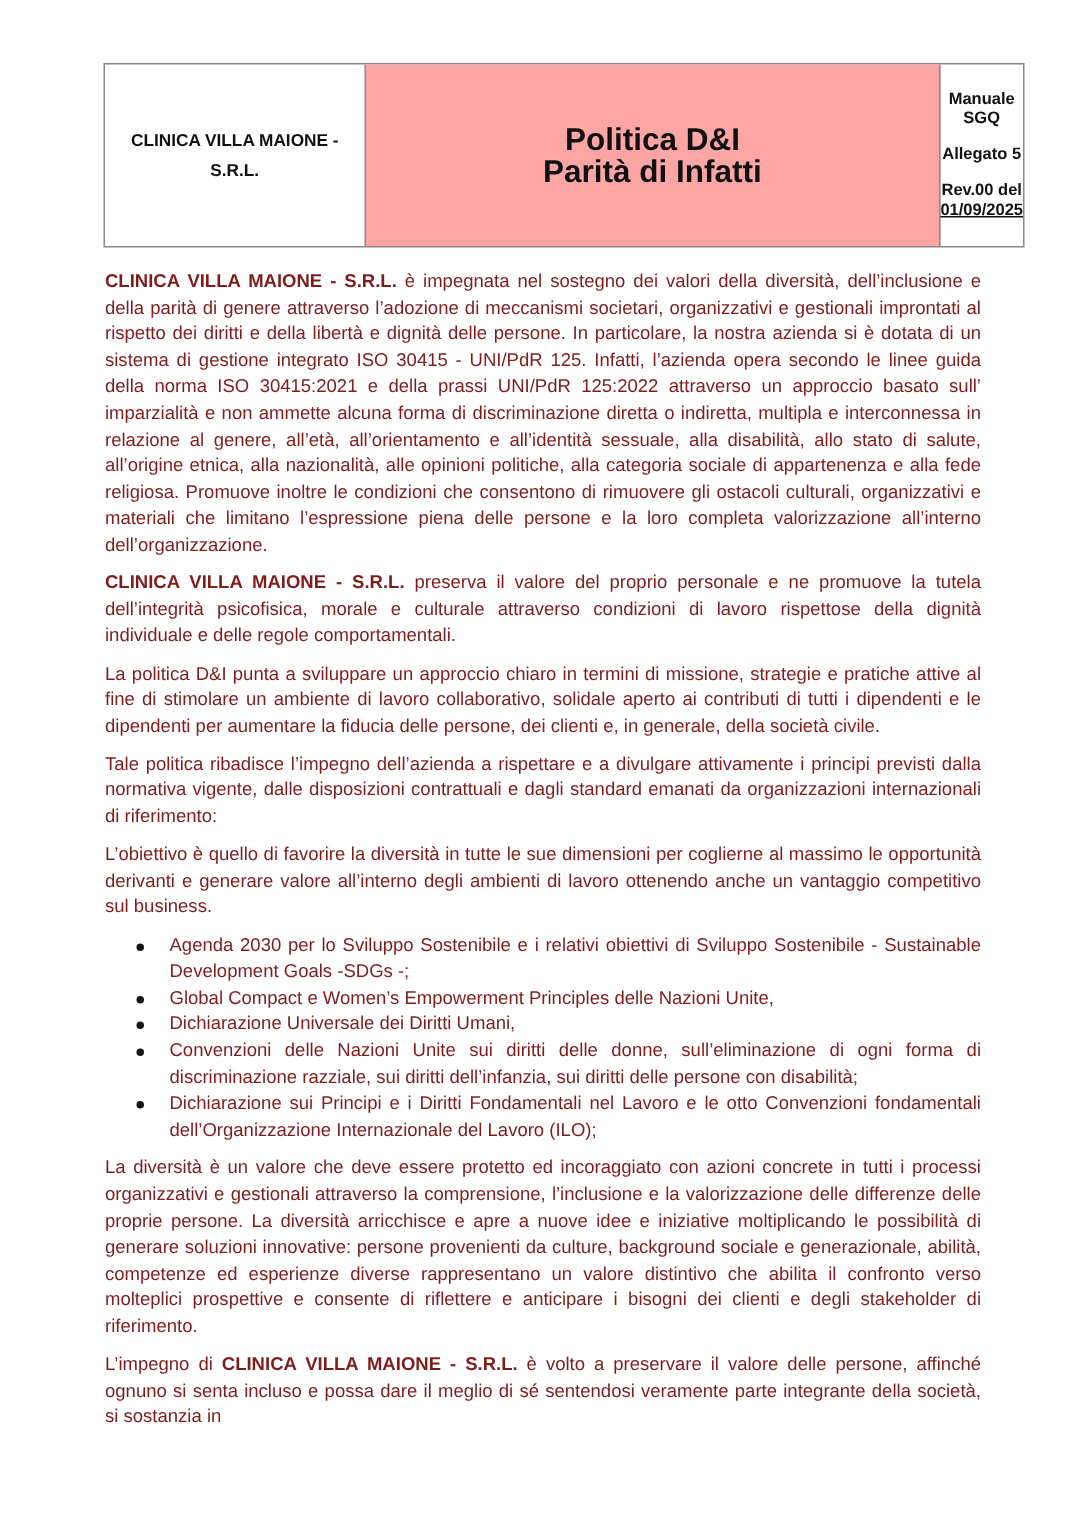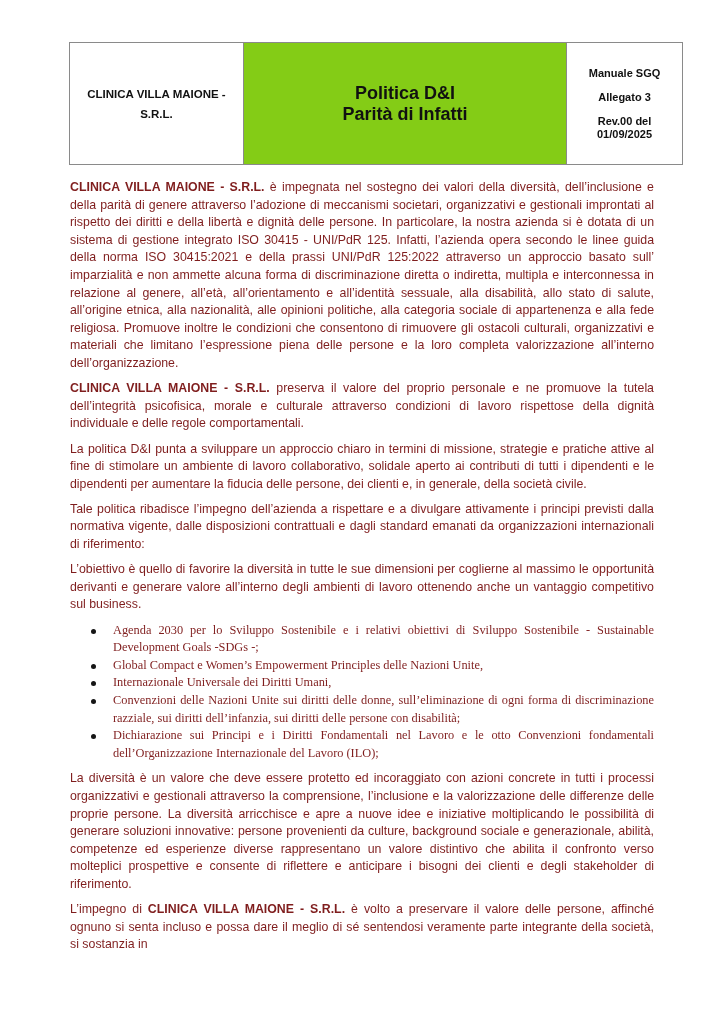--- a/index.html
+++ b/index.html
@@ -7,77 +7,77 @@
          font-family: "Liberation Sans", "DejaVu Sans", sans-serif; color: #111; }
   .page { position: absolute; left: 0; top: 0; width: 724px; height: 1024px; background: #fff; }
 
   
   .hdr { position: absolute; left: 69px; top: 42px; width: 614px; height: 123px;
          border: 1.3px solid #8a8a8a; box-sizing: border-box; display: flex; }
   .hdr-cell { box-sizing: border-box; display: flex; align-items: center; justify-content: center;
               text-align: center; }
   .hdr-left { width: 174px; border-right: 1.3px solid #8a8a8a; font-weight: bold;
               font-size: 11.5px; line-height: 20px; padding: 0 10px; }
-  .hdr-mid { width: 323px; background: #84cc16; border-right: 1.3px solid #8a8a8a;
-             font-weight: bold; font-size: 18px; line-height: 21px; flex-direction: column; }
+  .hdr-mid { width: 383px; background: #fca5a5; border-right: 1.3px solid #8a8a8a;
+             font-weight: bold; font-size: 21px; line-height: 21px; flex-direction: column; }
   .hdr-right { flex: 1; flex-direction: column; font-weight: bold; font-size: 11px;
                font-family: "Liberation Sans", sans-serif; }
   .hdr-right span { display: block; line-height: 13px; }
   .hdr-right .gap { height: 11px; }
-  .hdr-right .u { }
+  .hdr-right .u { text-decoration: underline; }
 
   
   .body { position: absolute; left: 70px; top: 179px; width: 584px;
           font-family: "Liberation Sans", sans-serif; font-size: 12.35px; line-height: 17.6px;
           color: #7f1d1d; }
   .body p { margin: 0 0 7.6px 0; text-align: justify; }
   .body b { font-weight: bold; }
   .body ul { list-style: none; margin: 0 0 8px 0; padding: 0; }
-  .body li { position: relative; padding-left: 43px; text-align: justify; margin: 0; font-family: Liberation Serif, serif; }
+  .body li { position: relative; padding-left: 43px; text-align: justify; margin: 0; }
   .body li::before { content: ""; position: absolute; left: 21px; top: 7px; width: 5px; height: 5px;
                      border-radius: 50%; background: #151515; }
 </style>
 </head>
 <body>
 
 <div class="page">
 
   <div class="hdr">
     <div class="hdr-cell hdr-left">
       <span>CLINICA VILLA MAIONE - S.R.L.</span>
     </div>
     <div class="hdr-cell hdr-mid">
       <span>Politica D&amp;I</span>
       <span>Parità di Infatti</span>
     </div>
     <div class="hdr-cell hdr-right">
       <span>Manuale SGQ</span>
       <span class="gap"></span>
-      <span>Allegato 3</span>
+      <span>Allegato 5</span>
       <span class="gap"></span>
       <span>Rev.00 del</span>
       <span class="u">01/09/2025</span>
     </div>
   </div>
 
   <div class="body">
     <p><b>CLINICA VILLA MAIONE - S.R.L.</b><span> è impegnata nel sostegno dei valori della diversità, dell’inclusione e della parità di genere attraverso l’adozione di meccanismi societari, organizzativi e gestionali improntati al rispetto dei diritti e della libertà e dignità delle persone. In particolare, la nostra azienda si è dotata di un sistema di gestione integrato ISO 30415 - UNI/PdR 125. Infatti, l’azienda opera secondo le linee guida della norma ISO 30415:2021 e della prassi UNI/PdR 125:2022 attraverso un approccio basato sull’ imparzialità e non ammette alcuna forma di discriminazione diretta o indiretta, multipla e interconnessa in relazione al genere, all’età, all’orientamento e all’identità sessuale, alla disabilità, allo stato di salute, all’origine etnica, alla nazionalità, alle opinioni politiche, alla categoria sociale di appartenenza e alla fede religiosa. Promuove inoltre le condizioni che consentono di rimuovere gli ostacoli culturali, organizzativi e materiali che limitano l’espressione piena delle persone e la loro completa valorizzazione all’interno dell’organizzazione.</span></p>
 
     <p><b>CLINICA VILLA MAIONE - S.R.L.</b><span> preserva il valore del proprio personale e ne promuove la tutela dell’integrità psicofisica, morale e culturale attraverso condizioni di lavoro rispettose della dignità individuale e delle regole comportamentali.</span></p>
 
     <p>La politica D&amp;I punta a sviluppare un approccio chiaro in termini di missione, strategie e pratiche attive al fine di stimolare un ambiente di lavoro collaborativo, solidale aperto ai contributi di tutti i dipendenti e le dipendenti per aumentare la fiducia delle persone, dei clienti e, in generale, della società civile.</p>
 
     <p>Tale politica ribadisce l’impegno dell’azienda a rispettare e a divulgare attivamente i principi previsti dalla normativa vigente, dalle disposizioni contrattuali e dagli standard emanati da organizzazioni internazionali di riferimento:</p>
 
     <p>L’obiettivo è quello di favorire la diversità in tutte le sue dimensioni per coglierne al massimo le opportunità derivanti e generare valore all’interno degli ambienti di lavoro ottenendo anche un vantaggio competitivo sul business.</p>
 
     <ul>
       <li>Agenda 2030 per lo Sviluppo Sostenibile e i relativi obiettivi di Sviluppo Sostenibile - Sustainable Development Goals -SDGs -;</li>
       <li>Global Compact e Women’s Empowerment Principles delle Nazioni Unite,</li>
-      <li>Internazionale Universale dei Diritti Umani,</li>
+      <li>Dichiarazione Universale dei Diritti Umani,</li>
       <li>Convenzioni delle Nazioni Unite sui diritti delle donne, sull’eliminazione di ogni forma di discriminazione razziale, sui diritti dell’infanzia, sui diritti delle persone con disabilità;</li>
       <li>Dichiarazione sui Principi e i Diritti Fondamentali nel Lavoro e le otto Convenzioni fondamentali dell’Organizzazione Internazionale del Lavoro (ILO);</li>
     </ul>
 
     <p>La diversità è un valore che deve essere protetto ed incoraggiato con azioni concrete in tutti i processi organizzativi e gestionali attraverso la comprensione, l’inclusione e la valorizzazione delle differenze delle proprie persone. La diversità arricchisce e apre a nuove idee e iniziative moltiplicando le possibilità di generare soluzioni innovative: persone provenienti da culture, background sociale e generazionale, abilità, competenze ed esperienze diverse rappresentano un valore distintivo che abilita il confronto verso molteplici prospettive e consente di riflettere e anticipare i bisogni dei clienti e degli stakeholder di riferimento.</p>
 
     <p><span>L’impegno di </span><b>CLINICA VILLA MAIONE - S.R.L.</b><span> è volto a preservare il valore delle persone, affinché ognuno si senta incluso e possa dare il meglio di sé sentendosi veramente parte integrante della società, si sostanzia in</span></p>
   </div>
 </div>
 

